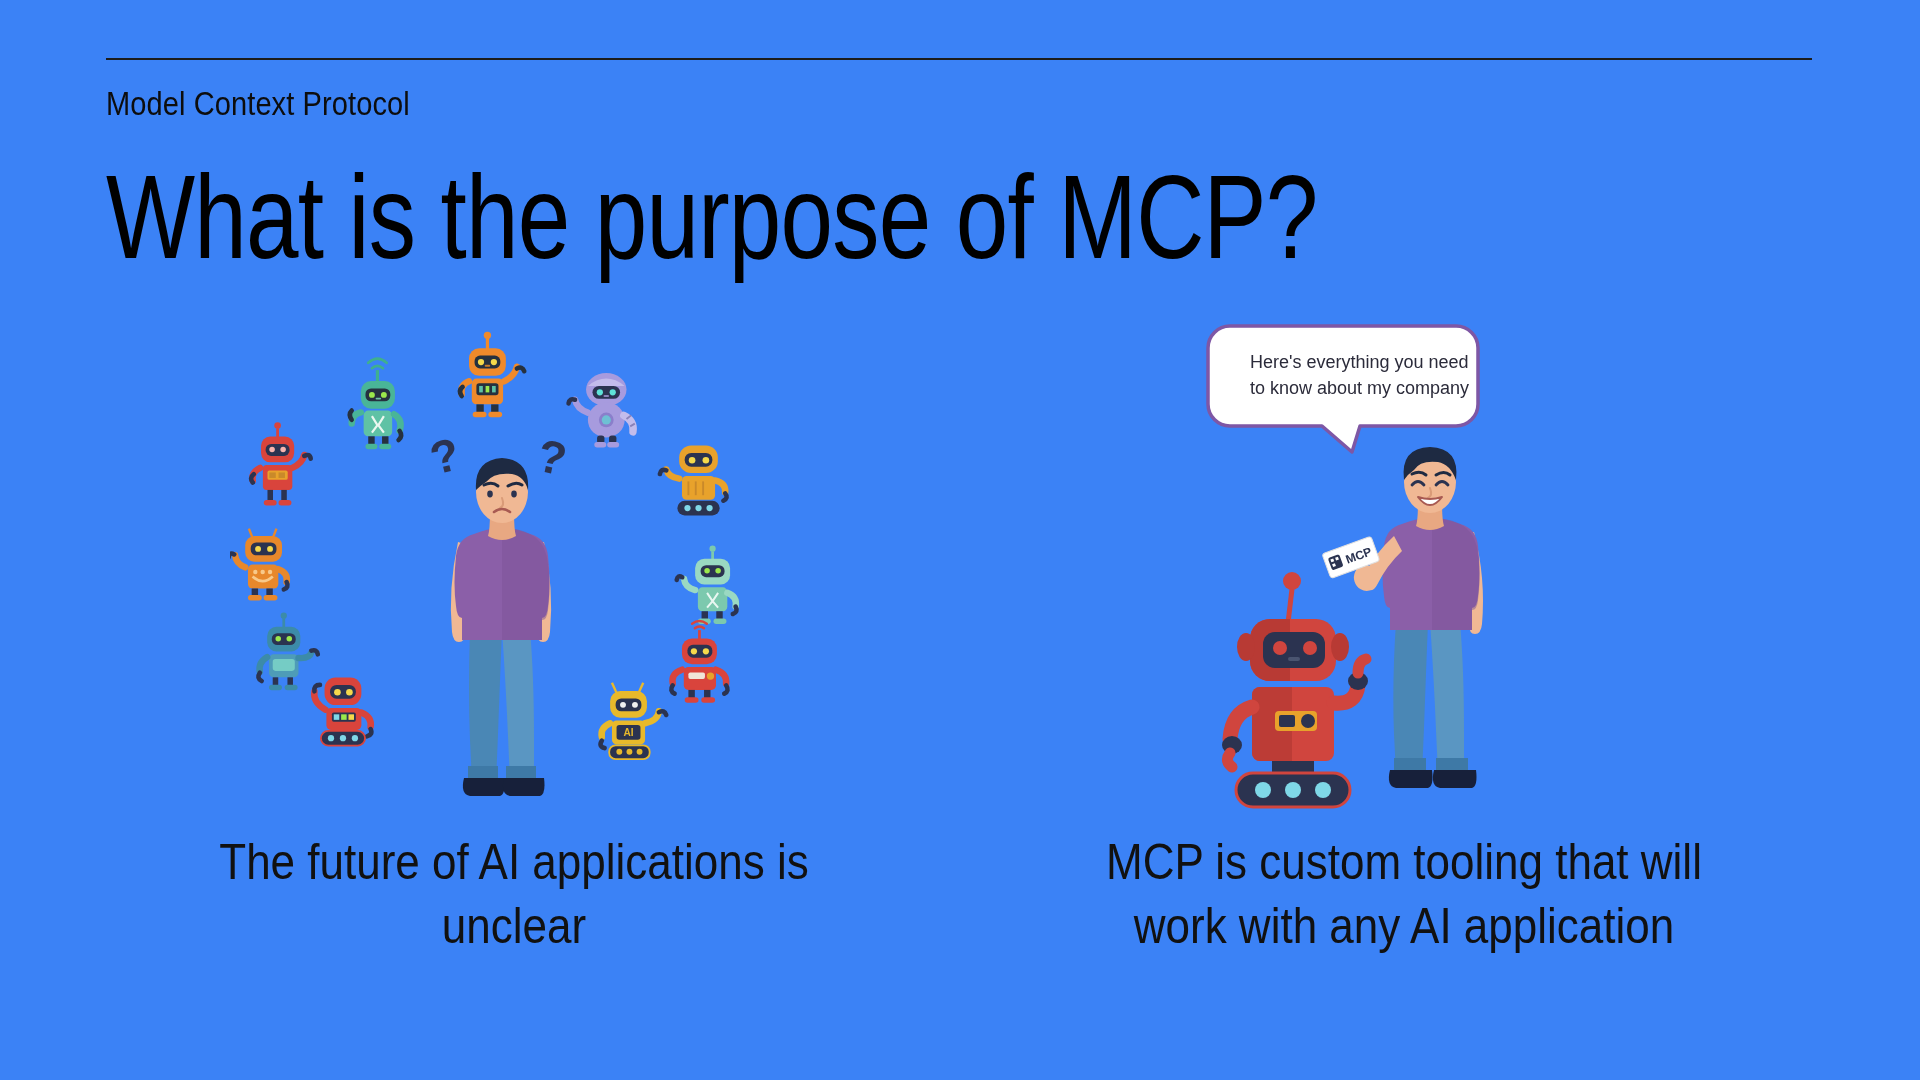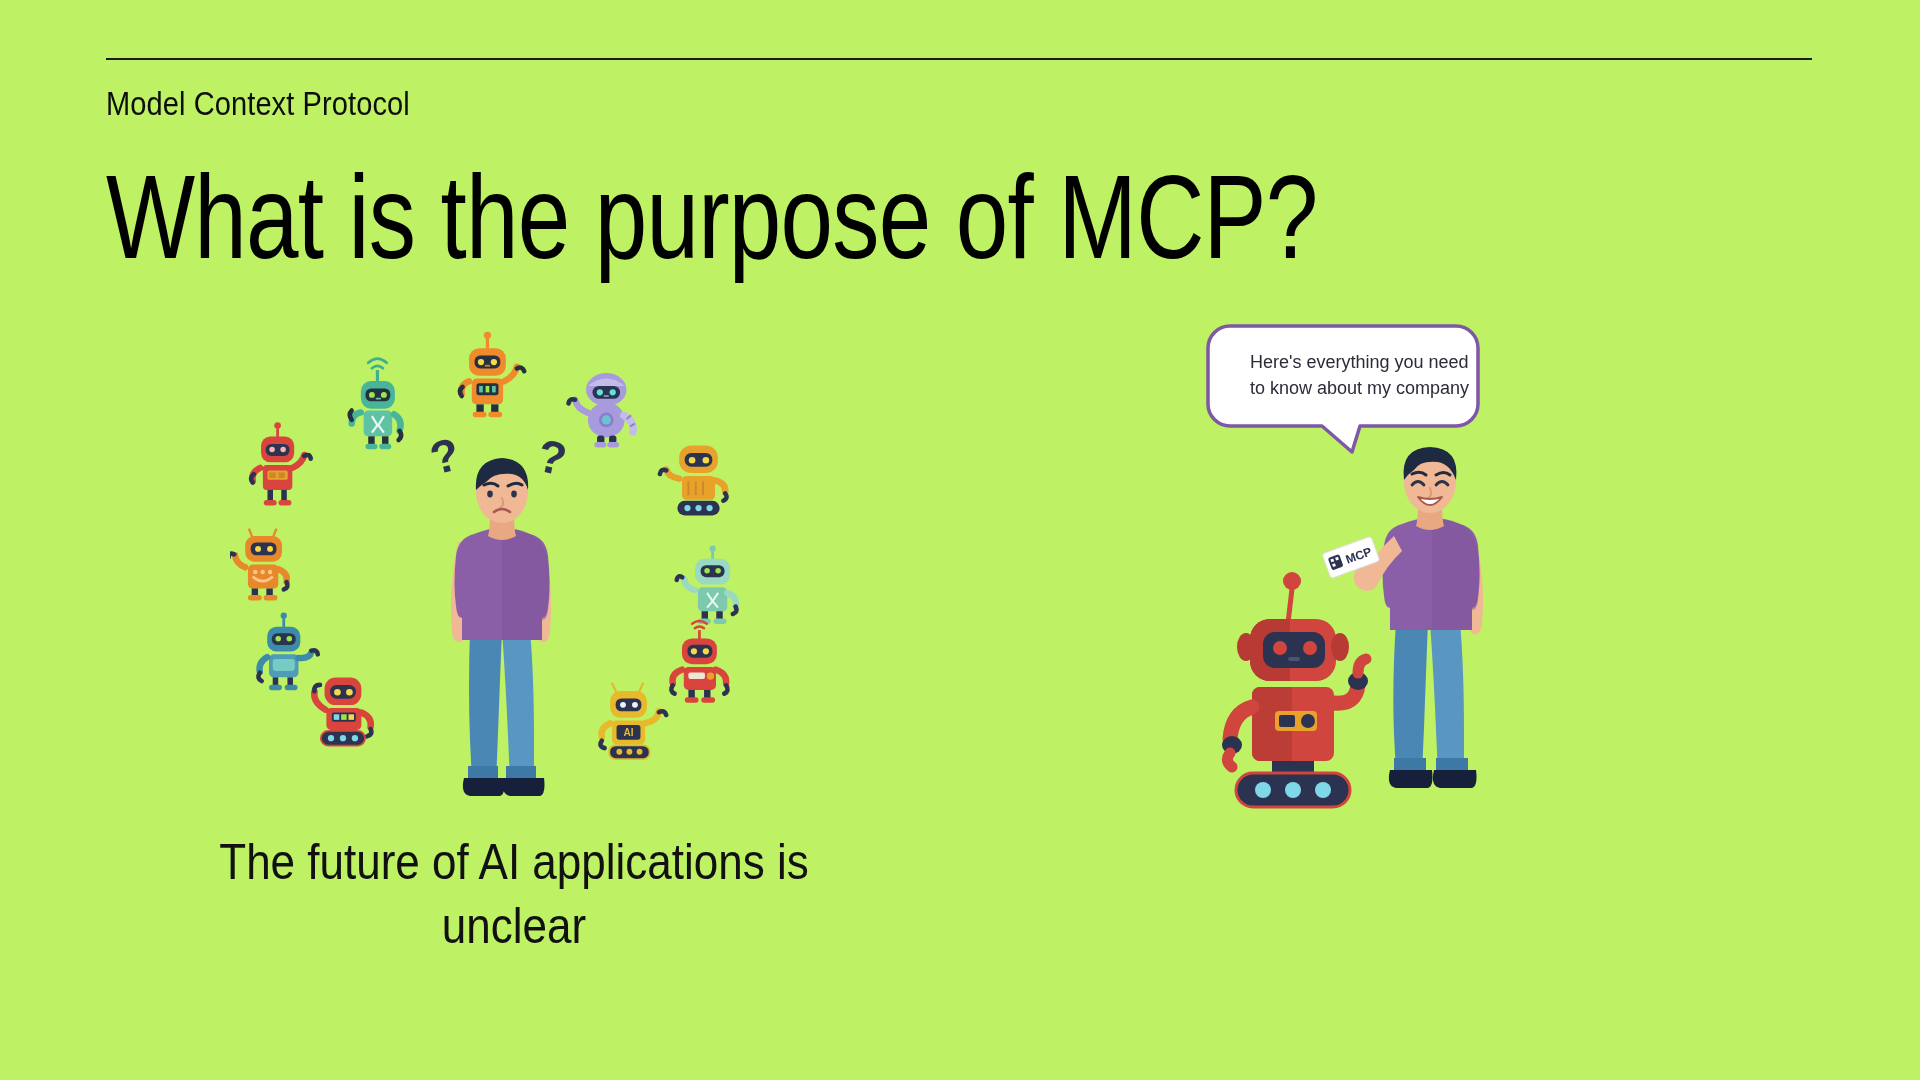--- a/index.html
+++ b/index.html
@@ -2,21 +2,21 @@
 <html><head>
 <meta charset="utf-8">
 <style>
   * { margin:0; padding:0; box-sizing:border-box; }
   html, body {
     width:1920px; height:1080px;
     background:#f4f4f4;
     font-family:"Liberation Sans", sans-serif;
     overflow:hidden;
   }
-  .slide { position:relative; width:1920px; height:1080px; background:#bef264; }
+  .slide { position:relative; width:1920px; height:1080px; background:#3b82f6; }
 
   .rule {
     position:absolute; left:106px; top:58px; width:1706px; height:2px;
     background:#1c1c1c;
   }
   .eyebrow {
     position:absolute; left:106px; top:85px;
     font-size:33px; font-weight:400; color:#0d0d0d;
     letter-spacing:0.1px;
     transform:scaleX(0.88); transform-origin:left center;
@@ -406,16 +406,20 @@
             <ellipse cx="128" cy="106" rx="10" ry="9" fill="#2B3350"></ellipse>
             <path d="M128 98 q0 -12 8 -14" stroke="#D0453E" stroke-width="11" fill="none" stroke-linecap="round"></path>
             <rect x="42" y="186" width="42" height="16" fill="#2B3350"></rect>
             <rect x="6" y="198" width="114" height="34" rx="17" fill="#2B3350" stroke="#D0453E" stroke-width="3"></rect>
             <circle cx="33" cy="215" r="8" fill="#7FD8E8"></circle>
             <circle cx="63" cy="215" r="8" fill="#7FD8E8"></circle>
             <circle cx="93" cy="215" r="8" fill="#7FD8E8"></circle>
           </g>
         </svg>
       </div>
+      <div class="caption">
+        <span class="line">MCP is custom tooling that will</span>
+        <span class="line">work with any AI application</span>
+      </div>
     </div>
 
   </div>
 </div>
 
 </body></html>

